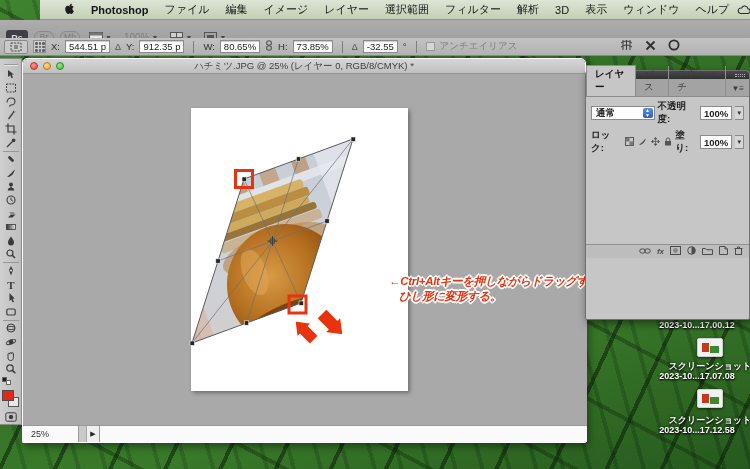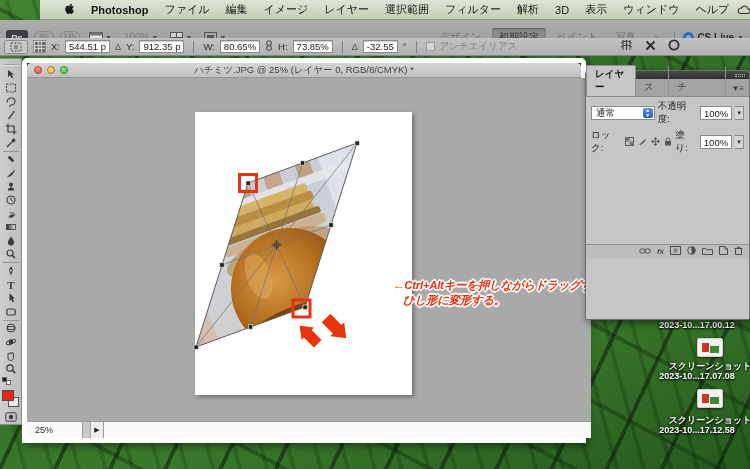--- a/index.html
+++ b/index.html
@@ -85,21 +85,21 @@
   .swatches { position:relative; width:20px; height:24px; margin-top:2px; }
   .sw-bg { position:absolute; left:7px; top:9px; width:11px; height:10px; background:#e8e8e8; border:1px solid #555; }
   .sw-fg { position:absolute; left:1px; top:2px; width:12px; height:11px; border:1px solid #4c4c4c; }
   .minisw { position:relative; width:12px; height:9px; margin-top:1px; align-self:flex-start; margin-left:2px; }
   .minisw .a { position:absolute; left:0; top:0; width:5px; height:5px; background:#1c1c1c; border:1px solid #666; }
   .minisw .b { position:absolute; left:4px; top:3px; width:5px; height:5px; background:#f2f2f2; border:1px solid #666; }
 
   
   .docwin {
     left:22px; top:58px; width:564px; height:385px; z-index:10;
-    border:5px solid #ffffff; border-radius:5px 5px 0 0;
+    border:1px solid #ffffff; border-radius:5px 5px 0 0;
     box-shadow:2px 3px 8px rgba(0,0,0,.45);
     background:#000000;
     padding-left:33px;
   }
   .titlebar {
     position:absolute; left:0; top:0; right:0; height:15px;
     background:linear-gradient(#d6d6d6,#c0c0c0);
     border-bottom:1px solid #949494; border-radius:4px 4px 0 0;
     display:flex; align-items:center; font-size:9.5px; color:#3f3f3f;
   }
@@ -138,21 +138,21 @@
     box-shadow:2px 3px 8px rgba(0,0,0,.5);
     font-size:9.5px; color:#222;
   }
   .p-drag { height:8px; background:linear-gradient(#4a4a4a,#303030); border-radius:3px 3px 0 0;
             display:flex; align-items:center; justify-content:flex-end; padding:0 4px; }
   .p-drag i { width:10px; height:3px; border-top:1px dotted #b5b5b5; border-bottom:1px dotted #b5b5b5; }
   .p-tabs { height:18px; background:#a3a3a3; display:flex; align-items:flex-end; border-bottom:1px solid #8b8b8b; }
   .p-tab { padding:2px 8px 2px; color:#3d3d3d; border-right:1px solid #8f8f8f; }
   .p-tab.active { background:#c6c6c6; border:1px solid #8b8b8b; border-bottom:none; color:#111; font-weight:bold; }
   .p-tabmenu { margin-left:auto; padding:0 5px 3px; color:#3d3d3d; font-size:8px; }
-  .p-row { display:flex; align-items:center; gap:3px; padding:3px 5px; }
+  .p-row { display:flex; align-items:center; gap:3px; padding:3px 5px;font-weight:bold; }
   .blendbox { width:66px; height:14px; background:#fdfdfd; border:1px solid #8b8b8b;
               display:flex; align-items:center; padding-left:4px; position:relative; }
   .blendbox .stepper { position:absolute; right:1px; top:1px; bottom:1px; width:10px; border-radius:2px;
               background:linear-gradient(#5a8fe4,#2c5fc0); color:#fff; font-size:5px; line-height:5px;
               display:flex; flex-direction:column; align-items:center; justify-content:center; }
   .valbox { height:14px; background:#fdfdfd; border:1px solid #8b8b8b; display:flex; align-items:center;
             padding:0 3px; }
   .ddbox { width:9px; height:14px; background:#d6d6d6; border:1px solid #8b8b8b; border-left:none;
            display:flex; align-items:center; justify-content:center; font-size:6px; color:#333; }
   .lockicons { display:flex; gap:4px; align-items:center; }
@@ -274,33 +274,20 @@
       </svg>
     <span class="dd">▼</span>
   </span>
   <span class="iconbtn">
     <svg width="13" height="11" viewBox="0 0 13 11">
         <rect x="0.5" y="0.5" width="12" height="10" fill="none" stroke="#555"></rect>
         <rect x="3" y="3" width="7" height="5" fill="#555"></rect>
       </svg>
     <span class="dd">▼</span>
   </span>
-  <span class="appbar-right">
-    <span class="wsbtn">デザイン</span>
-    <span class="wsbtn active">初期設定</span>
-    <span class="wsbtn">ペイント</span>
-    <span class="wsbtn">写真</span>
-    <span class="wsbtn">»</span>
-    <span class="vdiv"></span>
-    <span class="cslive">
-      <span class="csring"></span>
-      <span>CS Live</span>
-        <span class="dd">▼</span>
-    </span>
-  </span>
 </div>
 
 <div class="abs optionsbar">
   <span class="toolpreset">
     <svg width="12" height="10" viewBox="0 0 12 10">
         <rect x="1" y="1" width="10" height="8" fill="none" stroke="#444" stroke-dasharray="2 1.2"></rect>
         <rect x="4" y="3" width="4" height="4" fill="#888"></rect>
       </svg>
   </span>
   <span class="refgrid">

